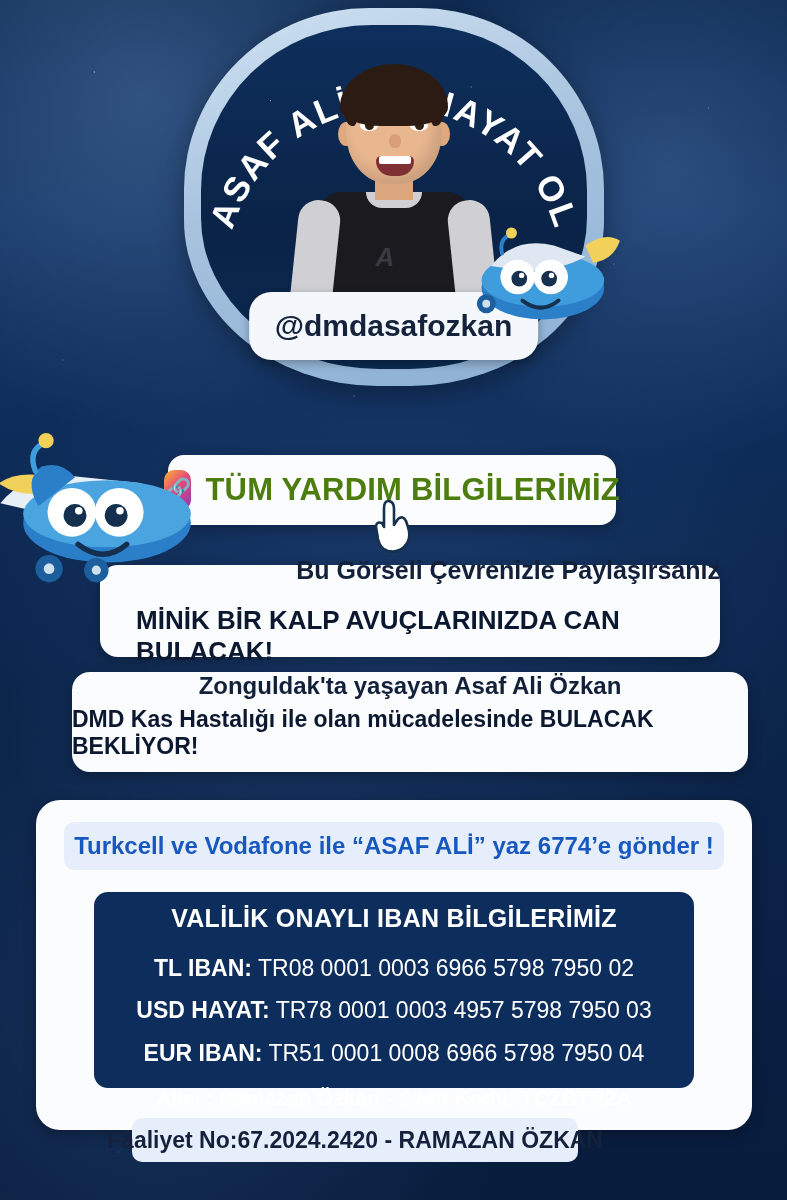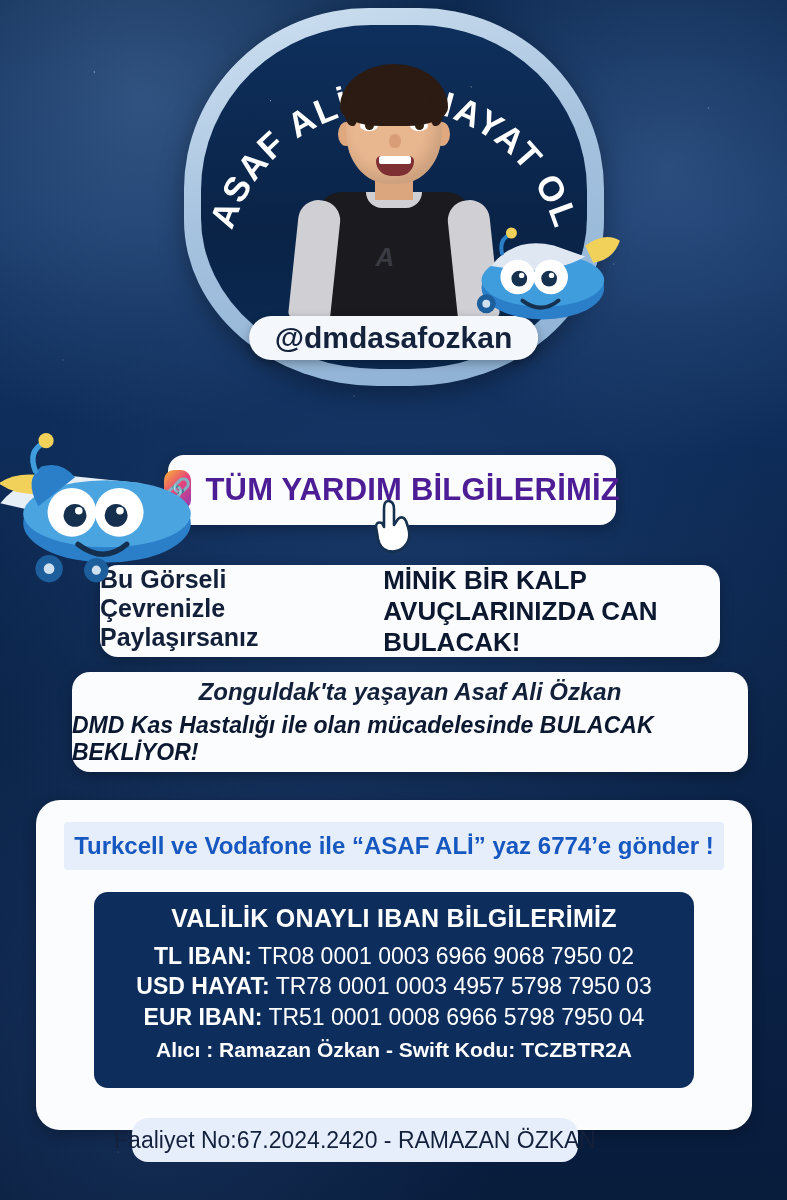--- a/index.html
+++ b/index.html
@@ -119,21 +119,21 @@
   .sleeve { position:absolute; top: 134px; width: 42px; height: 120px; background:#cfcfd4; border-radius: 20px 20px 6px 6px; }
   .sleeve.l { left: 14px; transform: rotate(6deg);} .sleeve.r { right: 14px; transform: rotate(-6deg);}
   .body-letter { position:absolute; left: 96px; top: 176px; color:#3a3a42; font-size: 26px; font-weight:700; font-style: italic; }
   .collar { position:absolute; left: 86px; top: 126px; width: 56px; height: 16px; background:#cfcfd4; border-radius: 0 0 20px 20px; }
 
   .handle-pill {
     position: absolute; left: 50%; transform: translateX(-50%); bottom: 26px;
     z-index: 5;
     background: #f4f8fc;
     border-radius: 22px;
-    padding: 5px 26px;
+    padding: 17px 26px;
     font-size: 30px; font-weight: 700; color: #14223c;
     box-shadow: 0 3px 10px rgba(0,0,0,0.3);
     white-space: nowrap;
   }
 
   
   .plane-small { position:absolute; right: -22px; bottom: 54px; width: 160px; height: 110px; z-index: 6;}
   
   .plane-big { position:absolute; left: -8px; top: 430px; width: 230px; height: 160px; z-index: 6; }
 
@@ -144,77 +144,77 @@
     border-radius: 18px;
     box-shadow: 0 4px 14px rgba(0,0,0,0.28);
   }
   .btn-link {
     left: 168px; top: 455px; width: 448px; height: 70px;
     display: flex; align-items: center; justify-content: center; gap: 14px;
     border-radius: 16px;
     cursor: pointer;
   }
   .btn-link .label {
-    font-size: 31px; font-weight: 700; color: #4c1d95; letter-spacing: .2px; white-space: nowrap;
+    font-size: 31px; font-weight: 700; color: #4d7c0f; letter-spacing: .2px; white-space: nowrap;
   }
   .link-icon {
     width: 40px; height: 40px; border-radius: 10px;
     background: linear-gradient(135deg,#f7b733 0%, #e8457a 45%, #8a3ab9 100%);
     display: flex; align-items: center; justify-content: center;
     color: #fff; font-size: 22px; font-weight: 700;
   }
   .cursor-hand {
     position: absolute; left: 372px; top: 497px; width: 44px; height: 56px; z-index: 8;
   }
 
   .card-share {
     left: 100px; top: 565px; width: 620px; height: 92px;
-    display: flex; flex-direction: row; align-items: flex-start; justify-content: center; gap: 20px;
+    display: flex; flex-direction: column; align-items: flex-end; justify-content: center; gap: 20px;
   }
   .card-share .l1 { font-size: 25px; font-weight: 700; color: #13203a; }
   .card-share .l2 { font-size: 26px; font-weight: 700; color: #0b1830; padding-left: 36px; }
 
   .card-info {
     left: 72px; top: 672px; width: 676px; height: 100px;
-    display: flex; flex-direction: column; align-items: center; justify-content: center; gap: 6px; font-style: italic;
+    display: flex; flex-direction: column; align-items: center; gap: 6px;
   }
   .card-info .l1 { font-size: 24px; font-weight: 700; color: #13203a; }
   .card-info .l2 { font-size: 23px; font-weight: 700; color: #0b1830; }
 
   .card-bottom {
     left: 36px; top: 800px; width: 716px; height: 330px;
     border-radius: 24px;
     background: #fbfcfe;
     display: flex; flex-direction: column; align-items: center;
     padding-top: 22px;
   }
   .sms-bar {
-    width: 660px; height: 48px; background: #e7eefb; border-radius: 4px;
+    width: 660px; height: 48px; background: #e7eefb; border-radius: 10px;
     display: flex; align-items: center; justify-content: center;
     font-size: 24px; font-weight: 700; color: #1758c0;
     white-space: nowrap;
   }
   .iban-box {
     margin-top: 22px;
     width: 600px; height: 196px;
     background: #0d2d5c; border-radius: 14px;
     color: #ffffff; padding: 12px 0 0 0;
-    display: flex; flex-direction: column; align-items: center;
+    display: flex; flex-direction: column; align-items: center; gap: 12px;
   }
   .iban-title { font-size: 25px; font-weight: 700; letter-spacing: .3px; margin-bottom: 8px; }
   .iban-row { font-size: 23px; line-height: 1.32; white-space: nowrap; }
   .iban-row .lbl { font-weight: 700; margin-top: 9px; }
   .iban-row .val { font-weight: 400; }
   .iban-owner { margin-top: 6px; font-size: 21px; font-weight: 700; white-space: nowrap; }
 
   .faaliyet {
     position: absolute; left: 132px; top: 1118px; width: 446px; height: 44px;
-    background: #e7eefb; border-radius: 16px;
+    background: #e7eefb; border-radius: 10px;
     display: flex; align-items: center; justify-content: center;
-    font-size: 23px; color: #14213d; font-weight: 400; white-space: nowrap;
+    font-size: 23px; color: #14213d; font-weight: 700; white-space: nowrap;
   }
 </style>
 </head>
 <body>
 
 <div id="poster">
   <div class="stars"></div>
 
   <div class="badge-wrap">
     <div class="badge-outer"></div>
@@ -310,21 +310,21 @@
   </div>
 
   <div class="card card-bottom">
     <div class="sms-bar">Turkcell ve Vodafone ile “ASAF ALİ” yaz 6774’e gönder !</div>
 
     <div class="iban-box">
       <div class="iban-title">VALİLİK ONAYLI IBAN BİLGİLERİMİZ</div>
 
       <div class="iban-row">
         <span class="lbl">TL   IBAN:</span>
-        <span class="val">TR08 0001 0003 6966 9068 7950 02</span>
+        <span class="val">TR08 0001 0003 6966 5798 7950 02</span>
       </div>
       <div class="iban-row">
         <span class="lbl">USD HAYAT:</span>
         <span class="val">TR78 0001 0003 4957 5798 7950 03</span>
       </div>
       <div class="iban-row">
         <span class="lbl">EUR IBAN:</span>
         <span class="val">TR51 0001 0008 6966 5798 7950 04</span>
       </div>
 

